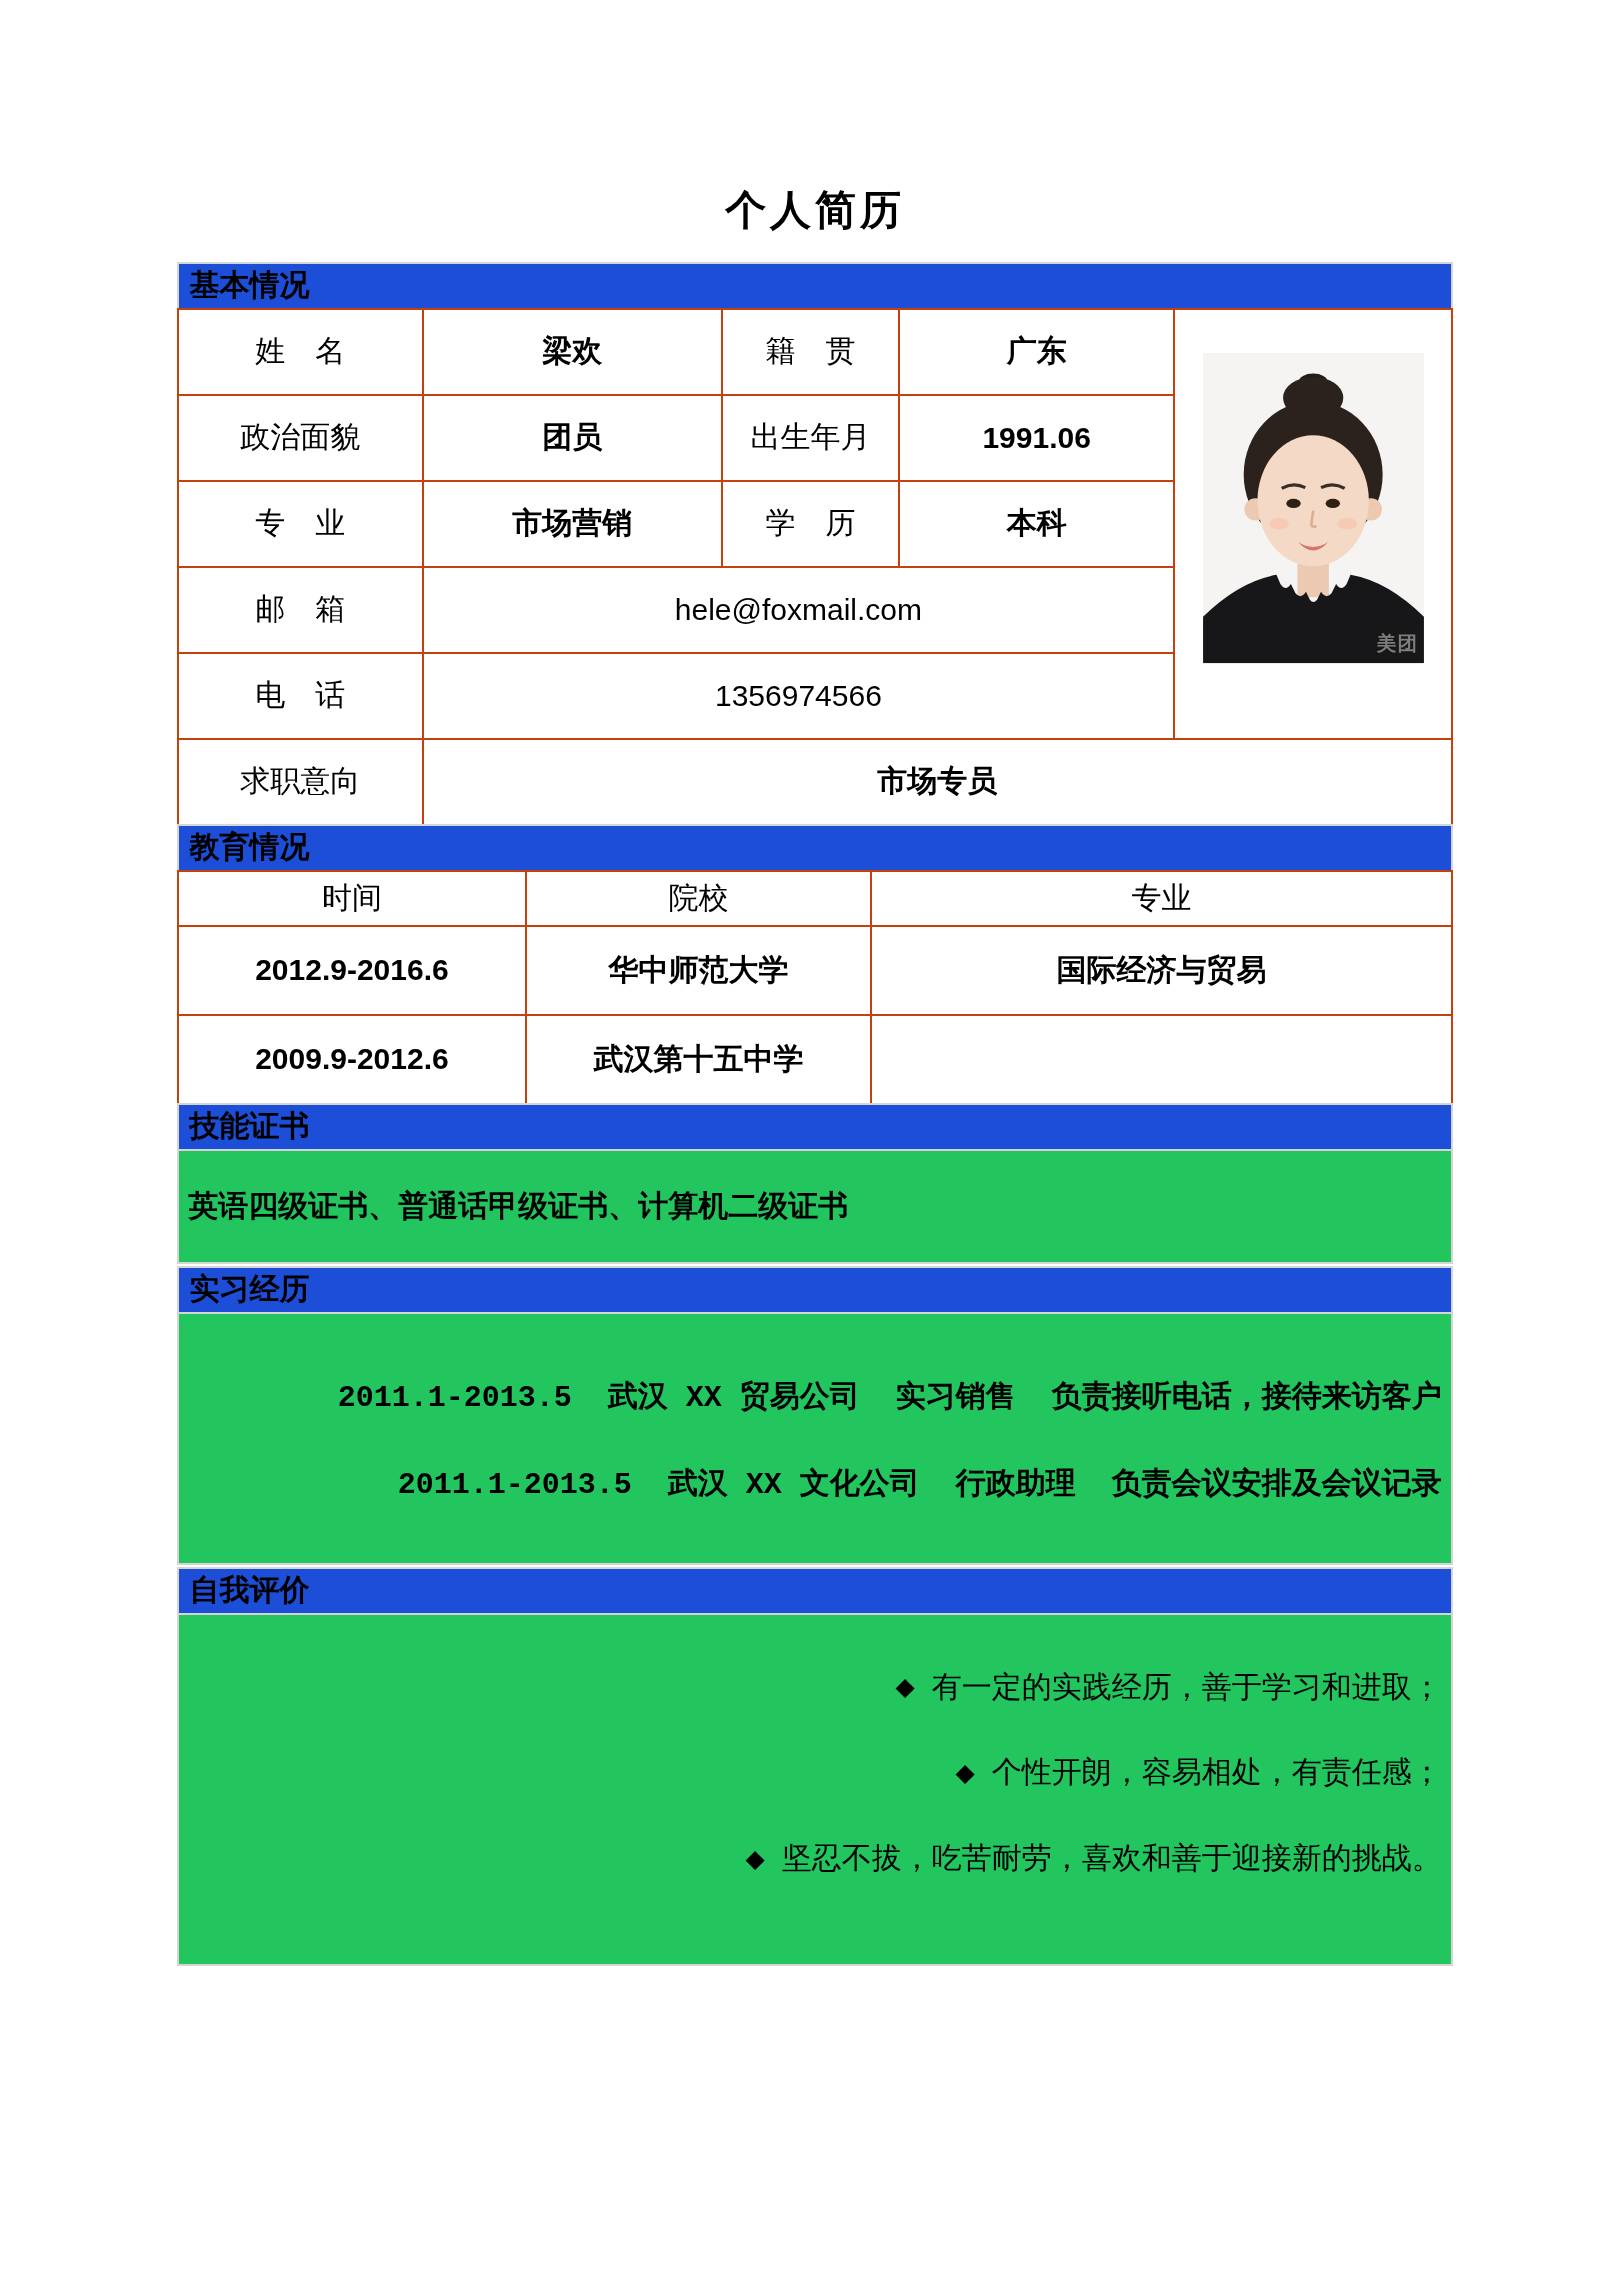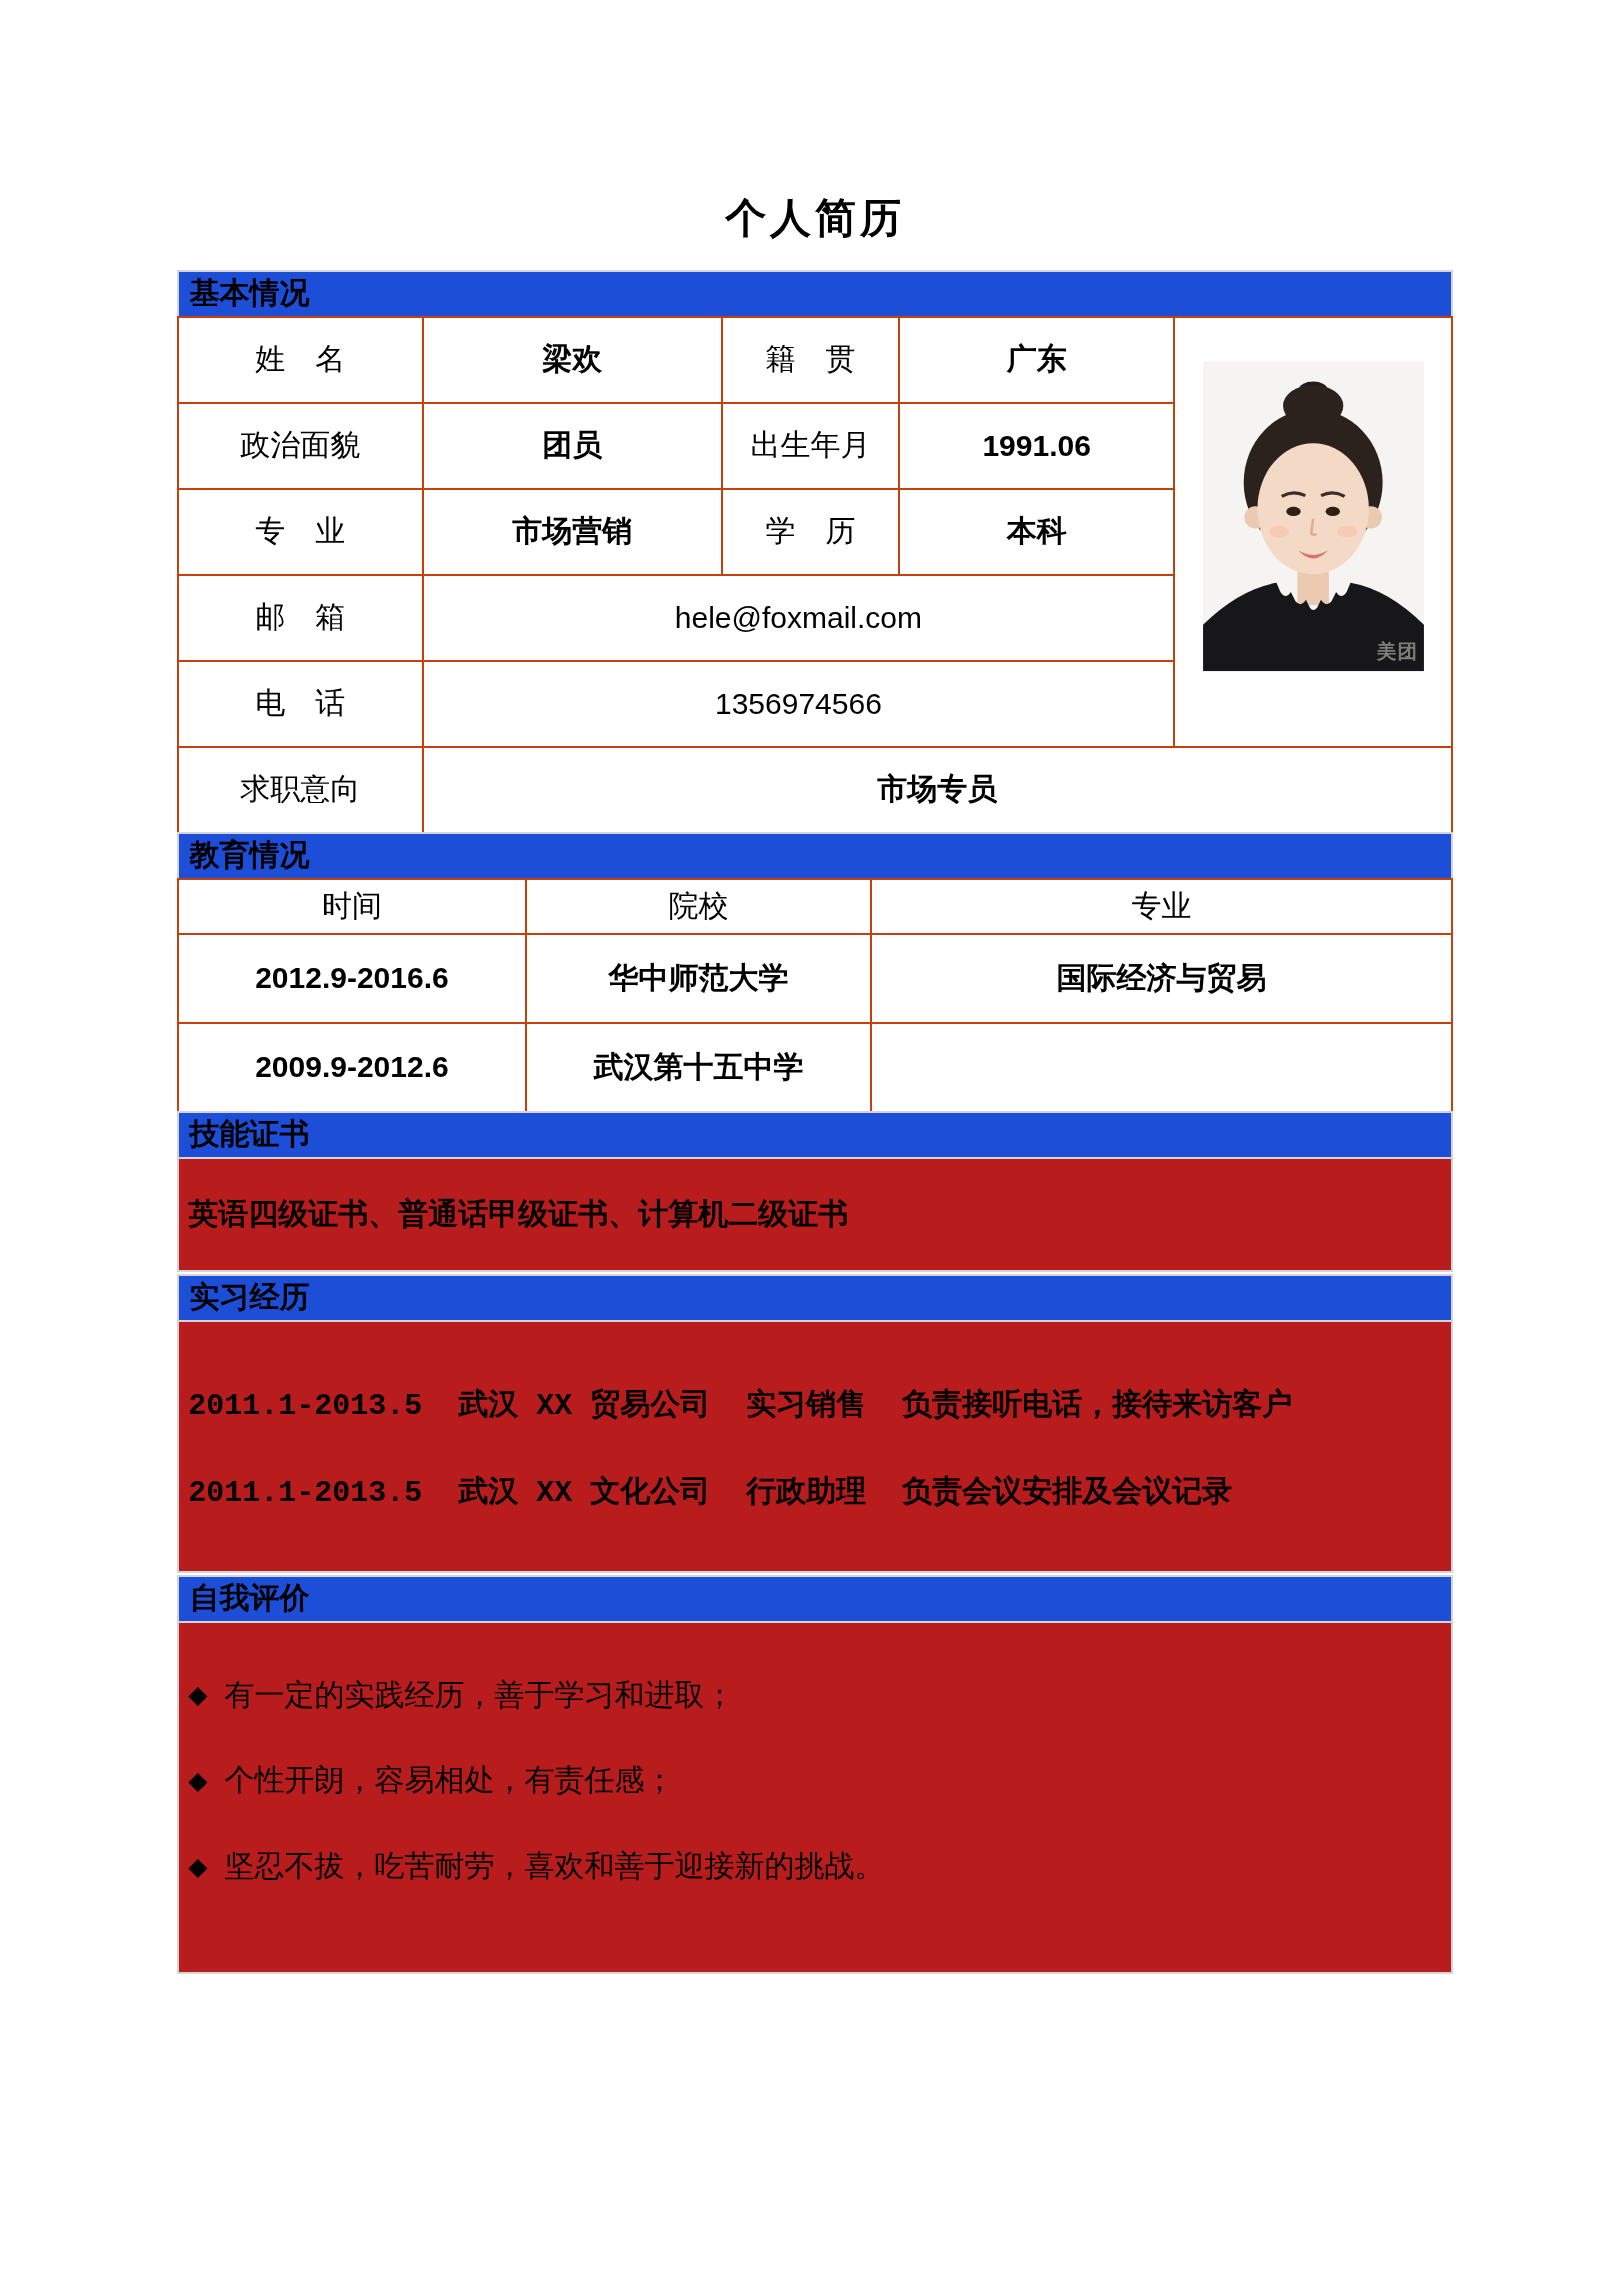--- a/index.html
+++ b/index.html
@@ -1,18 +1,18 @@
 <!DOCTYPE html>
 <html style="font-size:10.5px"><head>
 <meta charset="utf-8">
 <style>
   html,body{margin:0;padding:0;background:#ffffff;}
   body{width:1623px;height:2295px;position:relative;color:#000;
        font-family:"Liberation Serif","DejaVu Serif",serif;}
-  .page{position:absolute;left:177px;top:191px;width:1276px;}
+  .page{position:absolute;left:177px;top:183px;width:1276px;}
 
   .title{margin:0 0 23.6px 0;text-align:center;font-size:41px;font-weight:700;
          letter-spacing:3.9px;font-family:"Liberation Serif","DejaVu Serif",serif;}
 
   .section-bar{box-sizing:border-box;background:#1d4ed8;border:2px solid #d5d5d5;
                height:48px;display:flex;align-items:center;padding-left:10.5px;
                font-size:30px;font-weight:700;margin-top:-2px;}
   .section-bar.first{margin-top:0;}
   .section-bar.gap{margin-top:2px;}
 
@@ -22,21 +22,21 @@
   .lbl{font-family:"Liberation Serif","DejaVu Serif",serif;font-weight:400;}
   .val{font-family:"Liberation Sans","DejaVu Sans",sans-serif;}
   .w700{font-weight:700;}
   .w600{font-weight:600;}
   .w400{font-weight:400;}
 
   .basic-table tr{height:86px;}
   .edu-table tr.head{height:55px;}
   .edu-table tr.data{height:89px;}
 
-  .box{box-sizing:border-box;border:2px solid #d5d5d5;margin-top:-2px;background:#b91c1c;}
+  .box{box-sizing:border-box;border:2px solid #d5d5d5;margin-top:-2px;background:#22c55e;text-align:right;}
   .skills-box{height:115px;display:flex;align-items:center;padding-left:9.2px;
               font-family:"Liberation Sans","DejaVu Sans",sans-serif;
               font-size:30px;font-weight:600;}
   .intern-box{height:253px;padding:69px 9.2px 0 9.2px;
               font-family:Liberation Mono, monospace;
               font-size:30px;font-weight:600;}
   .intern-box p{margin:0 0 56px 0;line-height:31px;white-space:pre-wrap;}
   .eval-box{height:353px;padding:55px 9.2px 0 9.2px;
             font-family:"Liberation Serif","DejaVu Serif",serif;font-size:30px;}
   .eval-box p{margin:0 0 52px 0;line-height:33px;}

